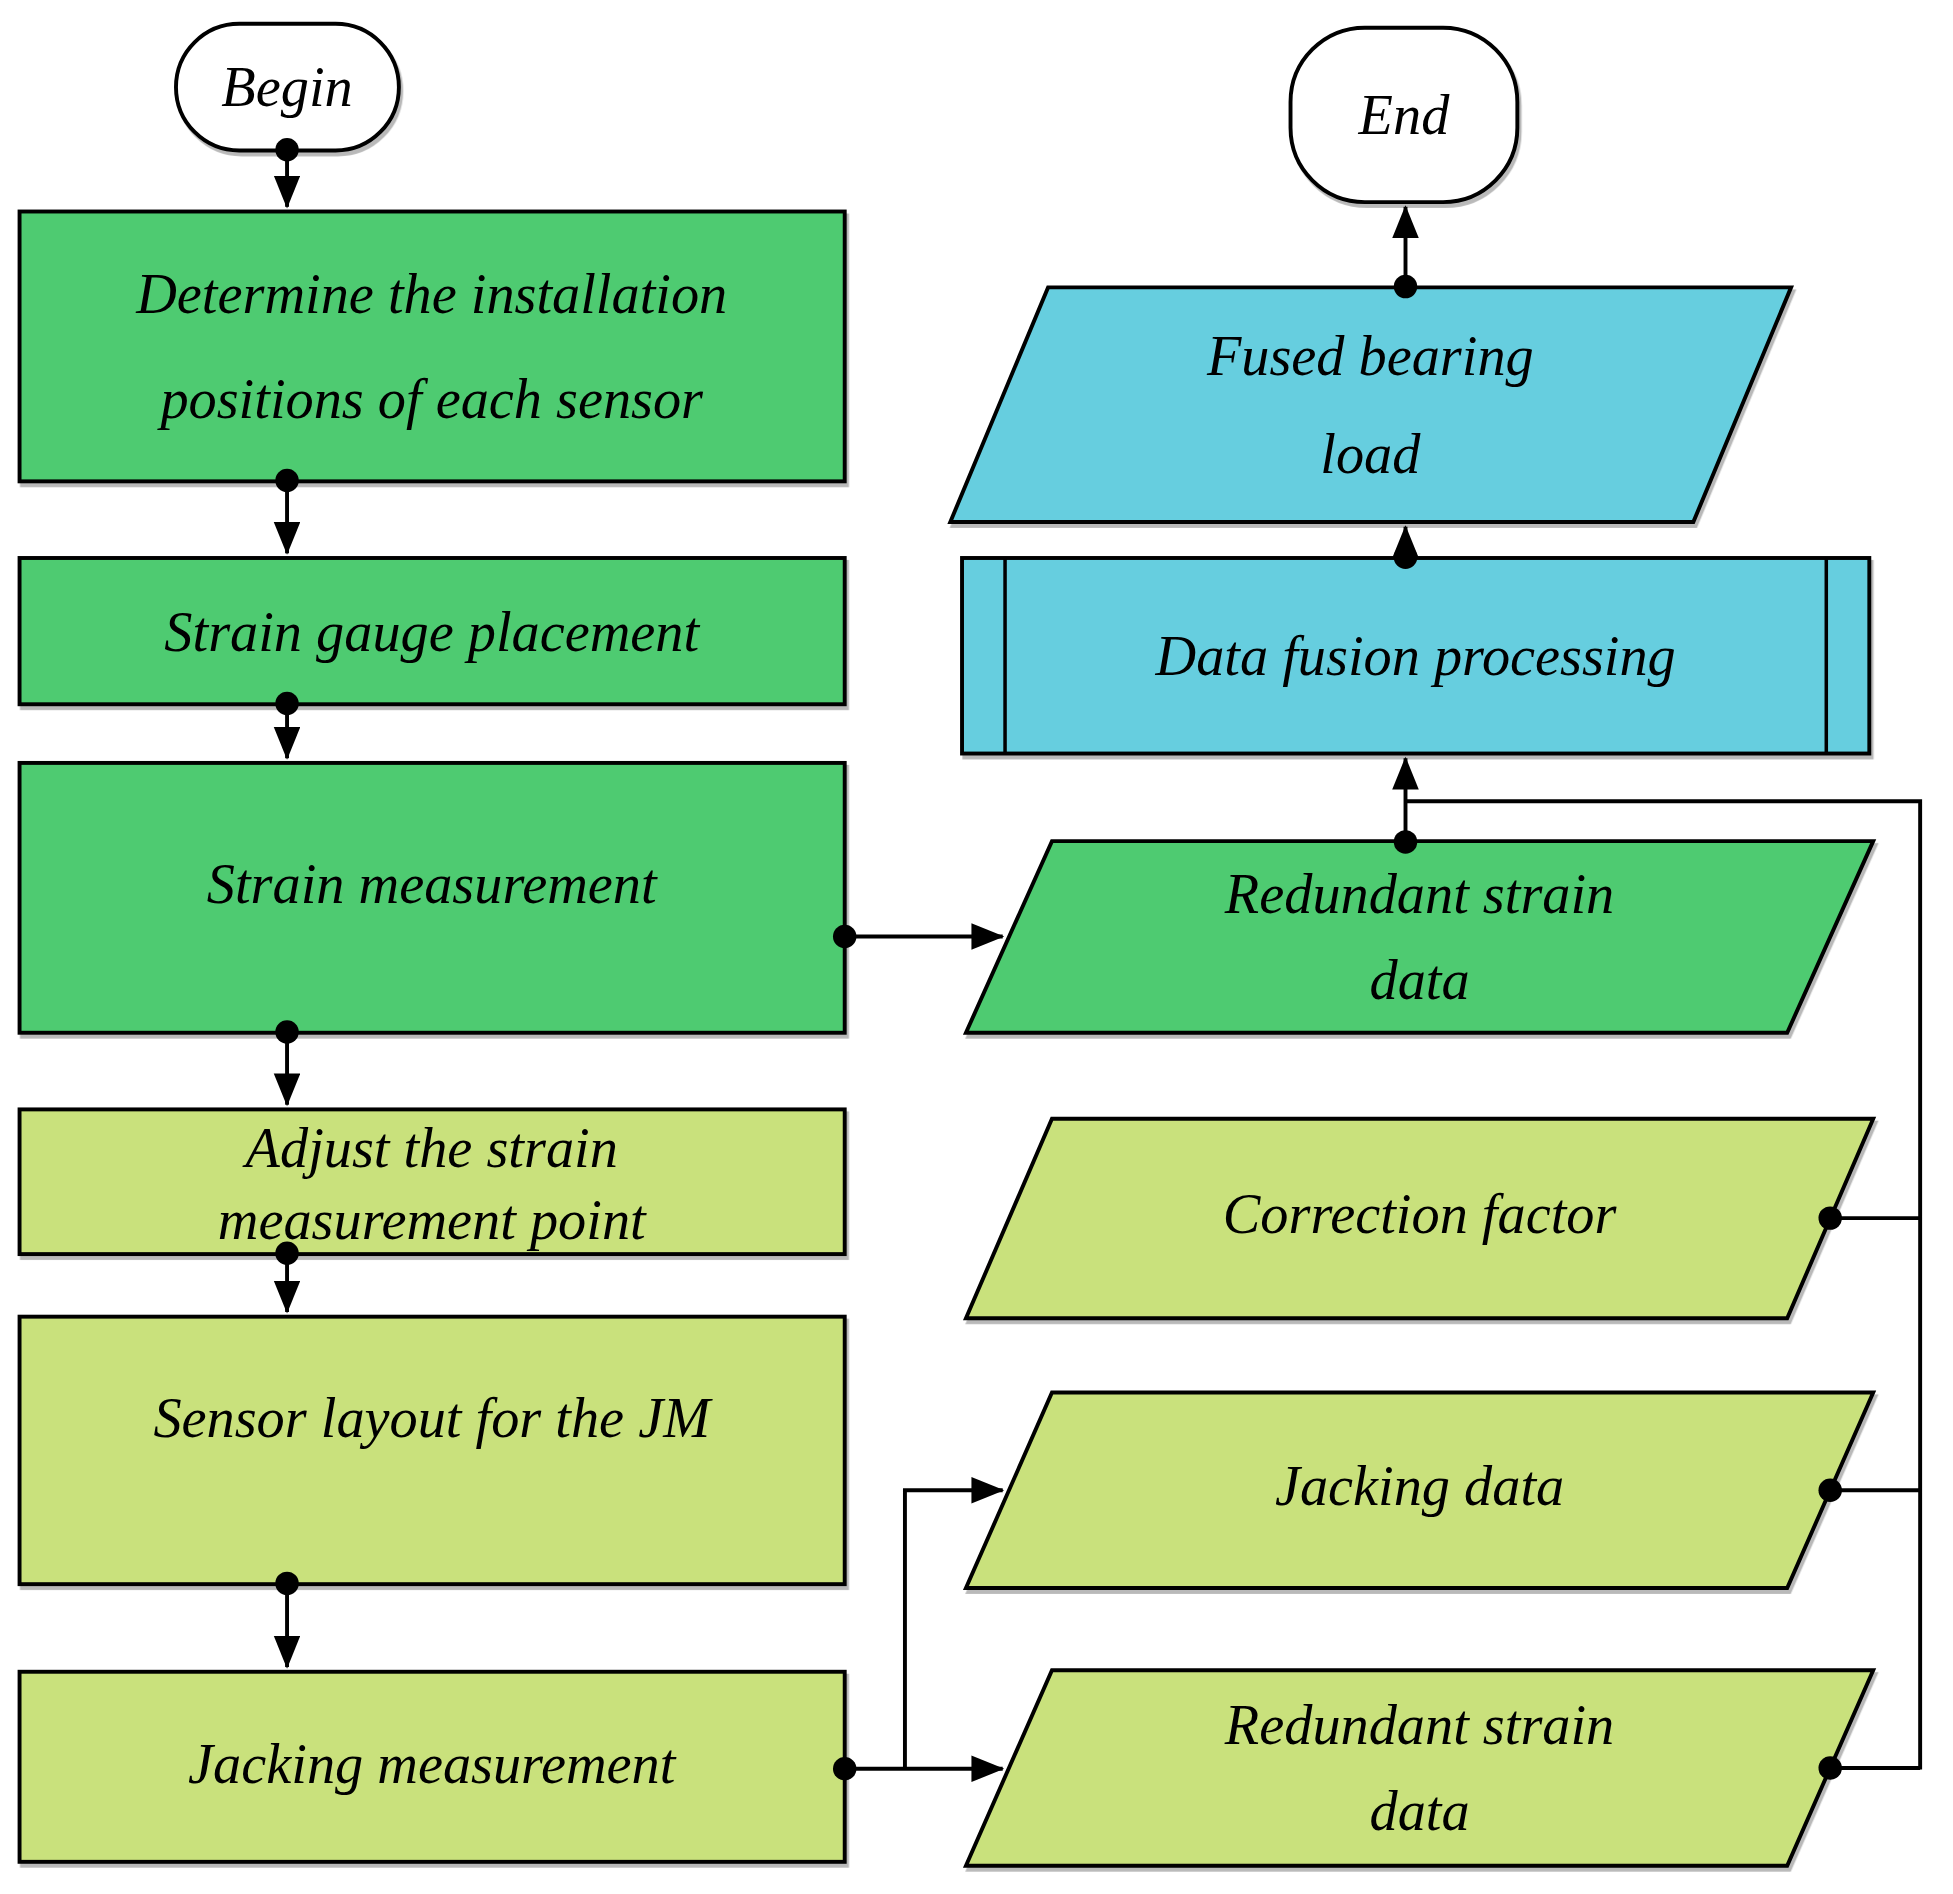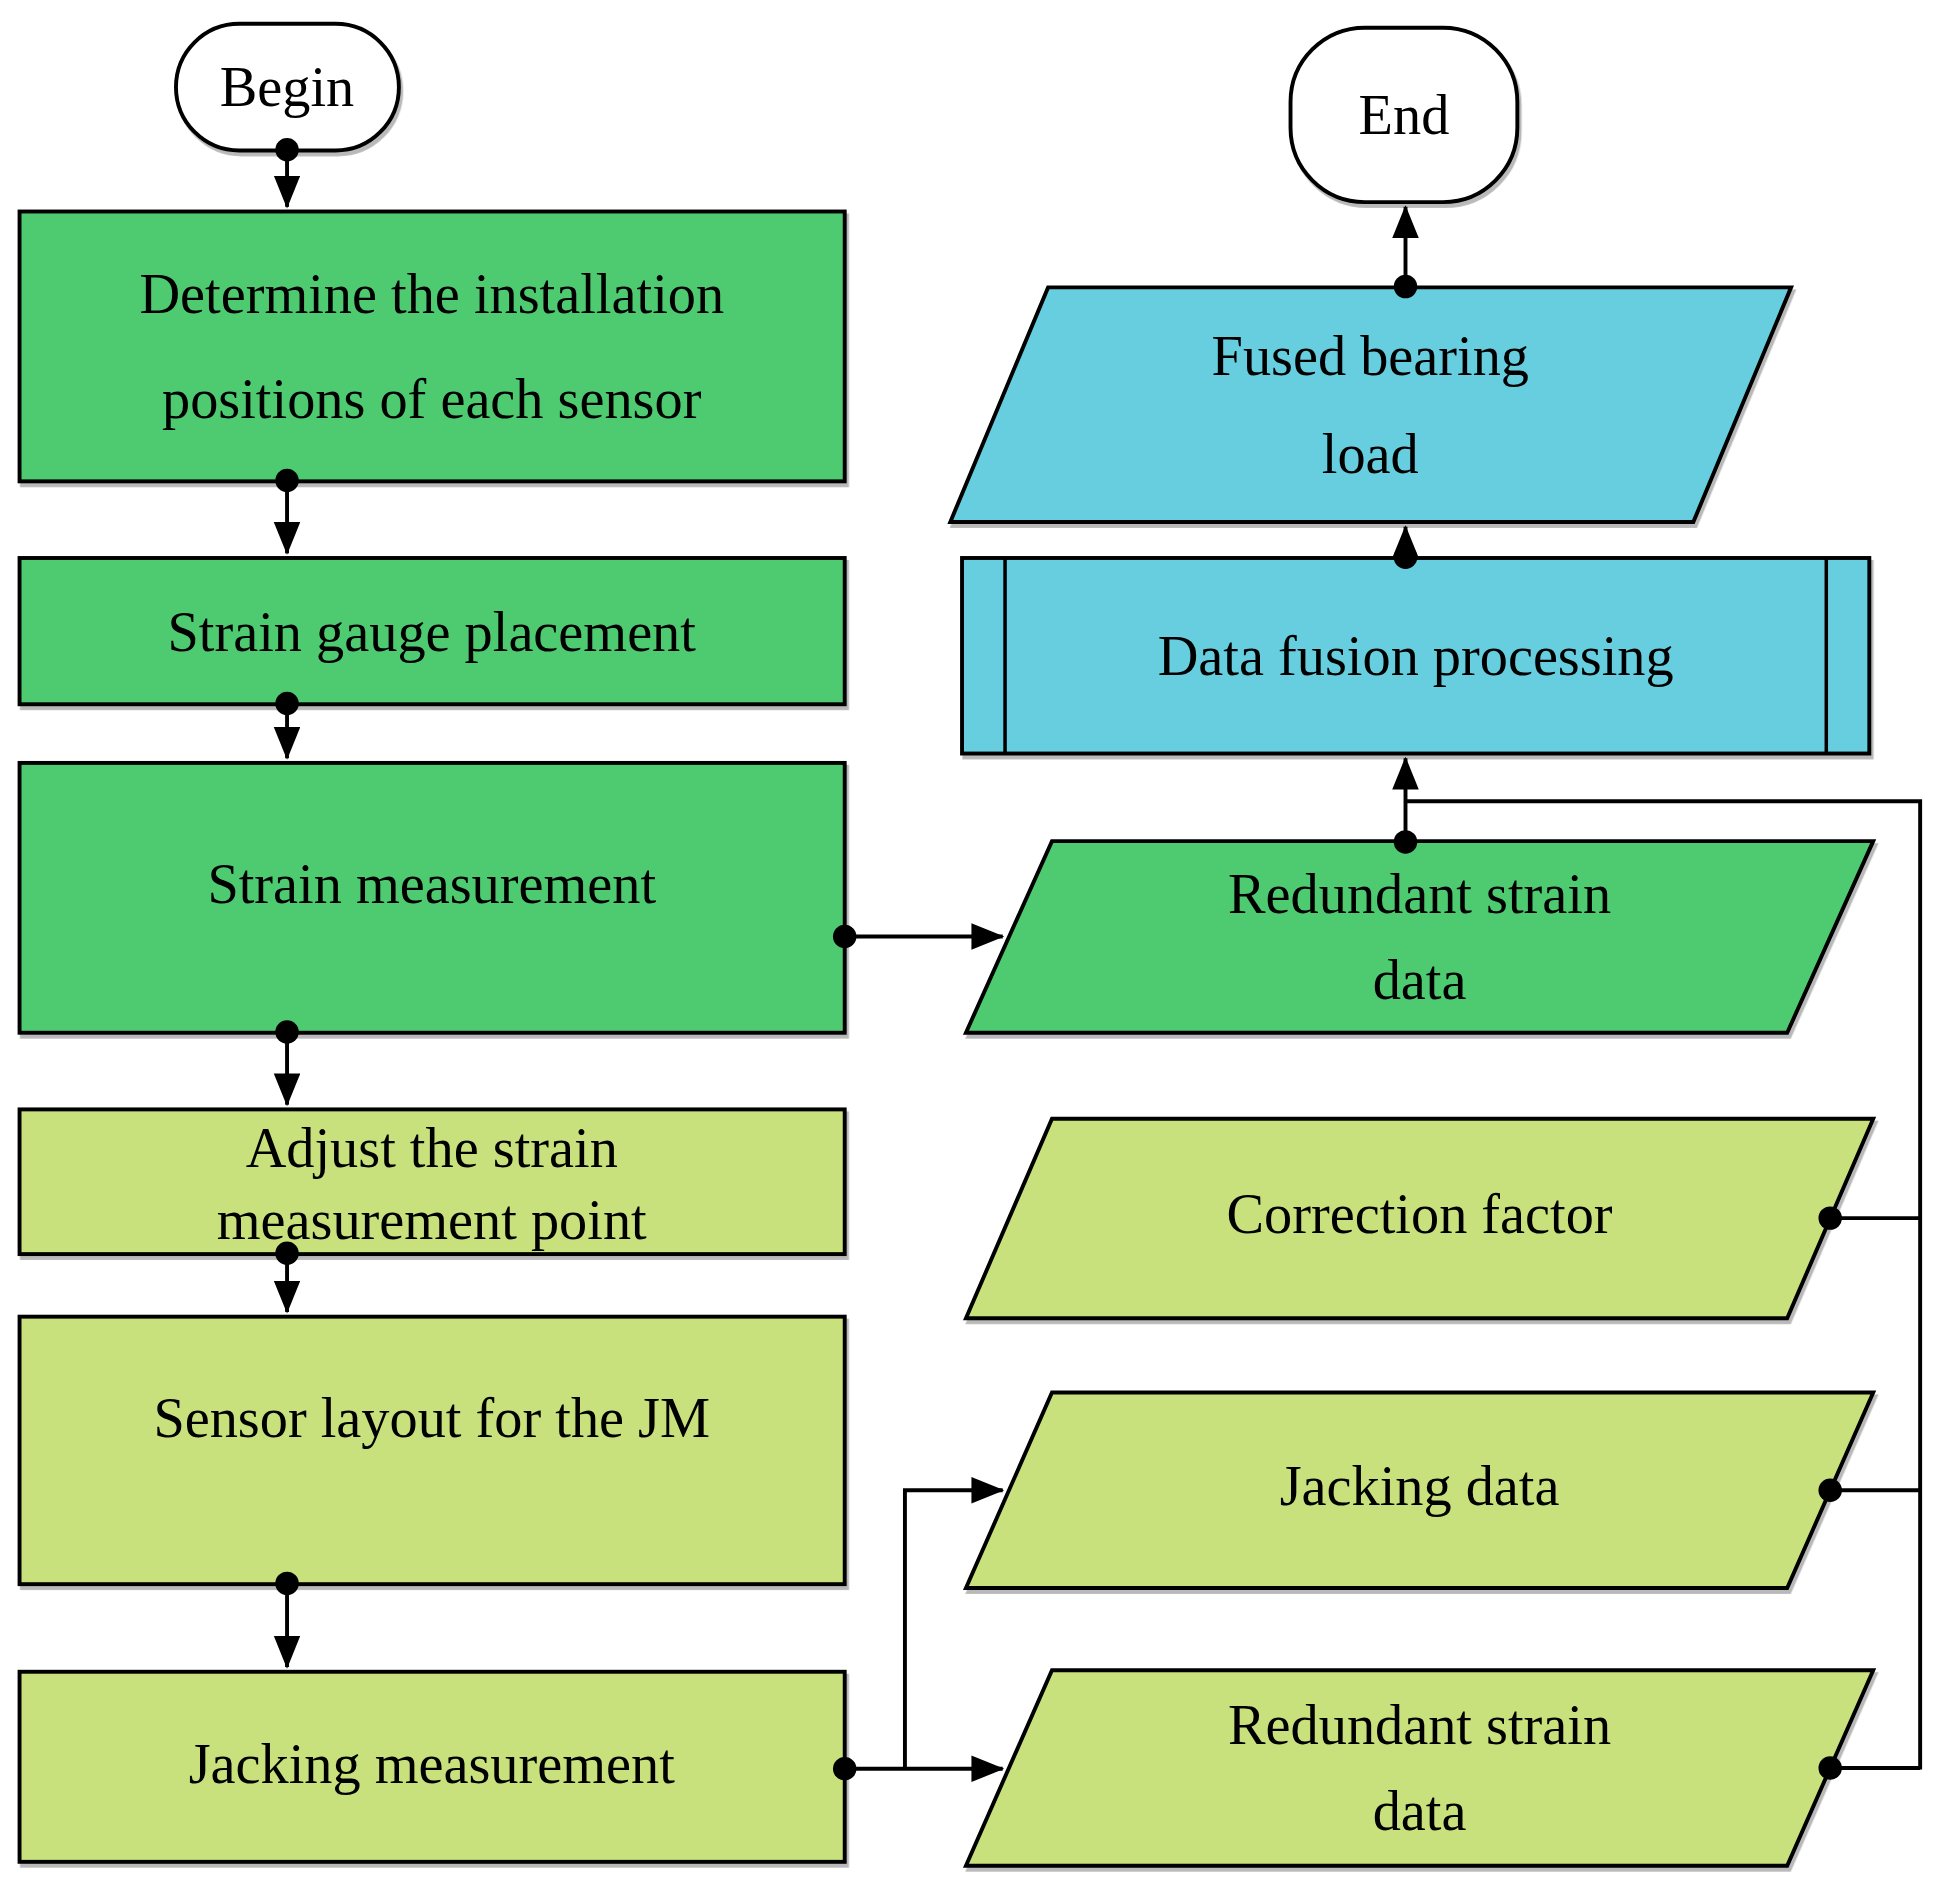--- a/index.html
+++ b/index.html
@@ -4,20 +4,21 @@
 <style>
   html, body {
     margin: 0;
     padding: 0;
     background: #ffffff;
   }
   .stage {
     width: 1953px;
     height: 1895px;
     position: relative;
+    font-style: italic;
   }
   svg { display: block; }
   .shape {
     stroke: #000000;
     stroke-width: 5;
     filter: drop-shadow(3px 5px 0px #b9b9b9);
   }
   .conn {
     stroke: #000000;
     stroke-width: 5;

